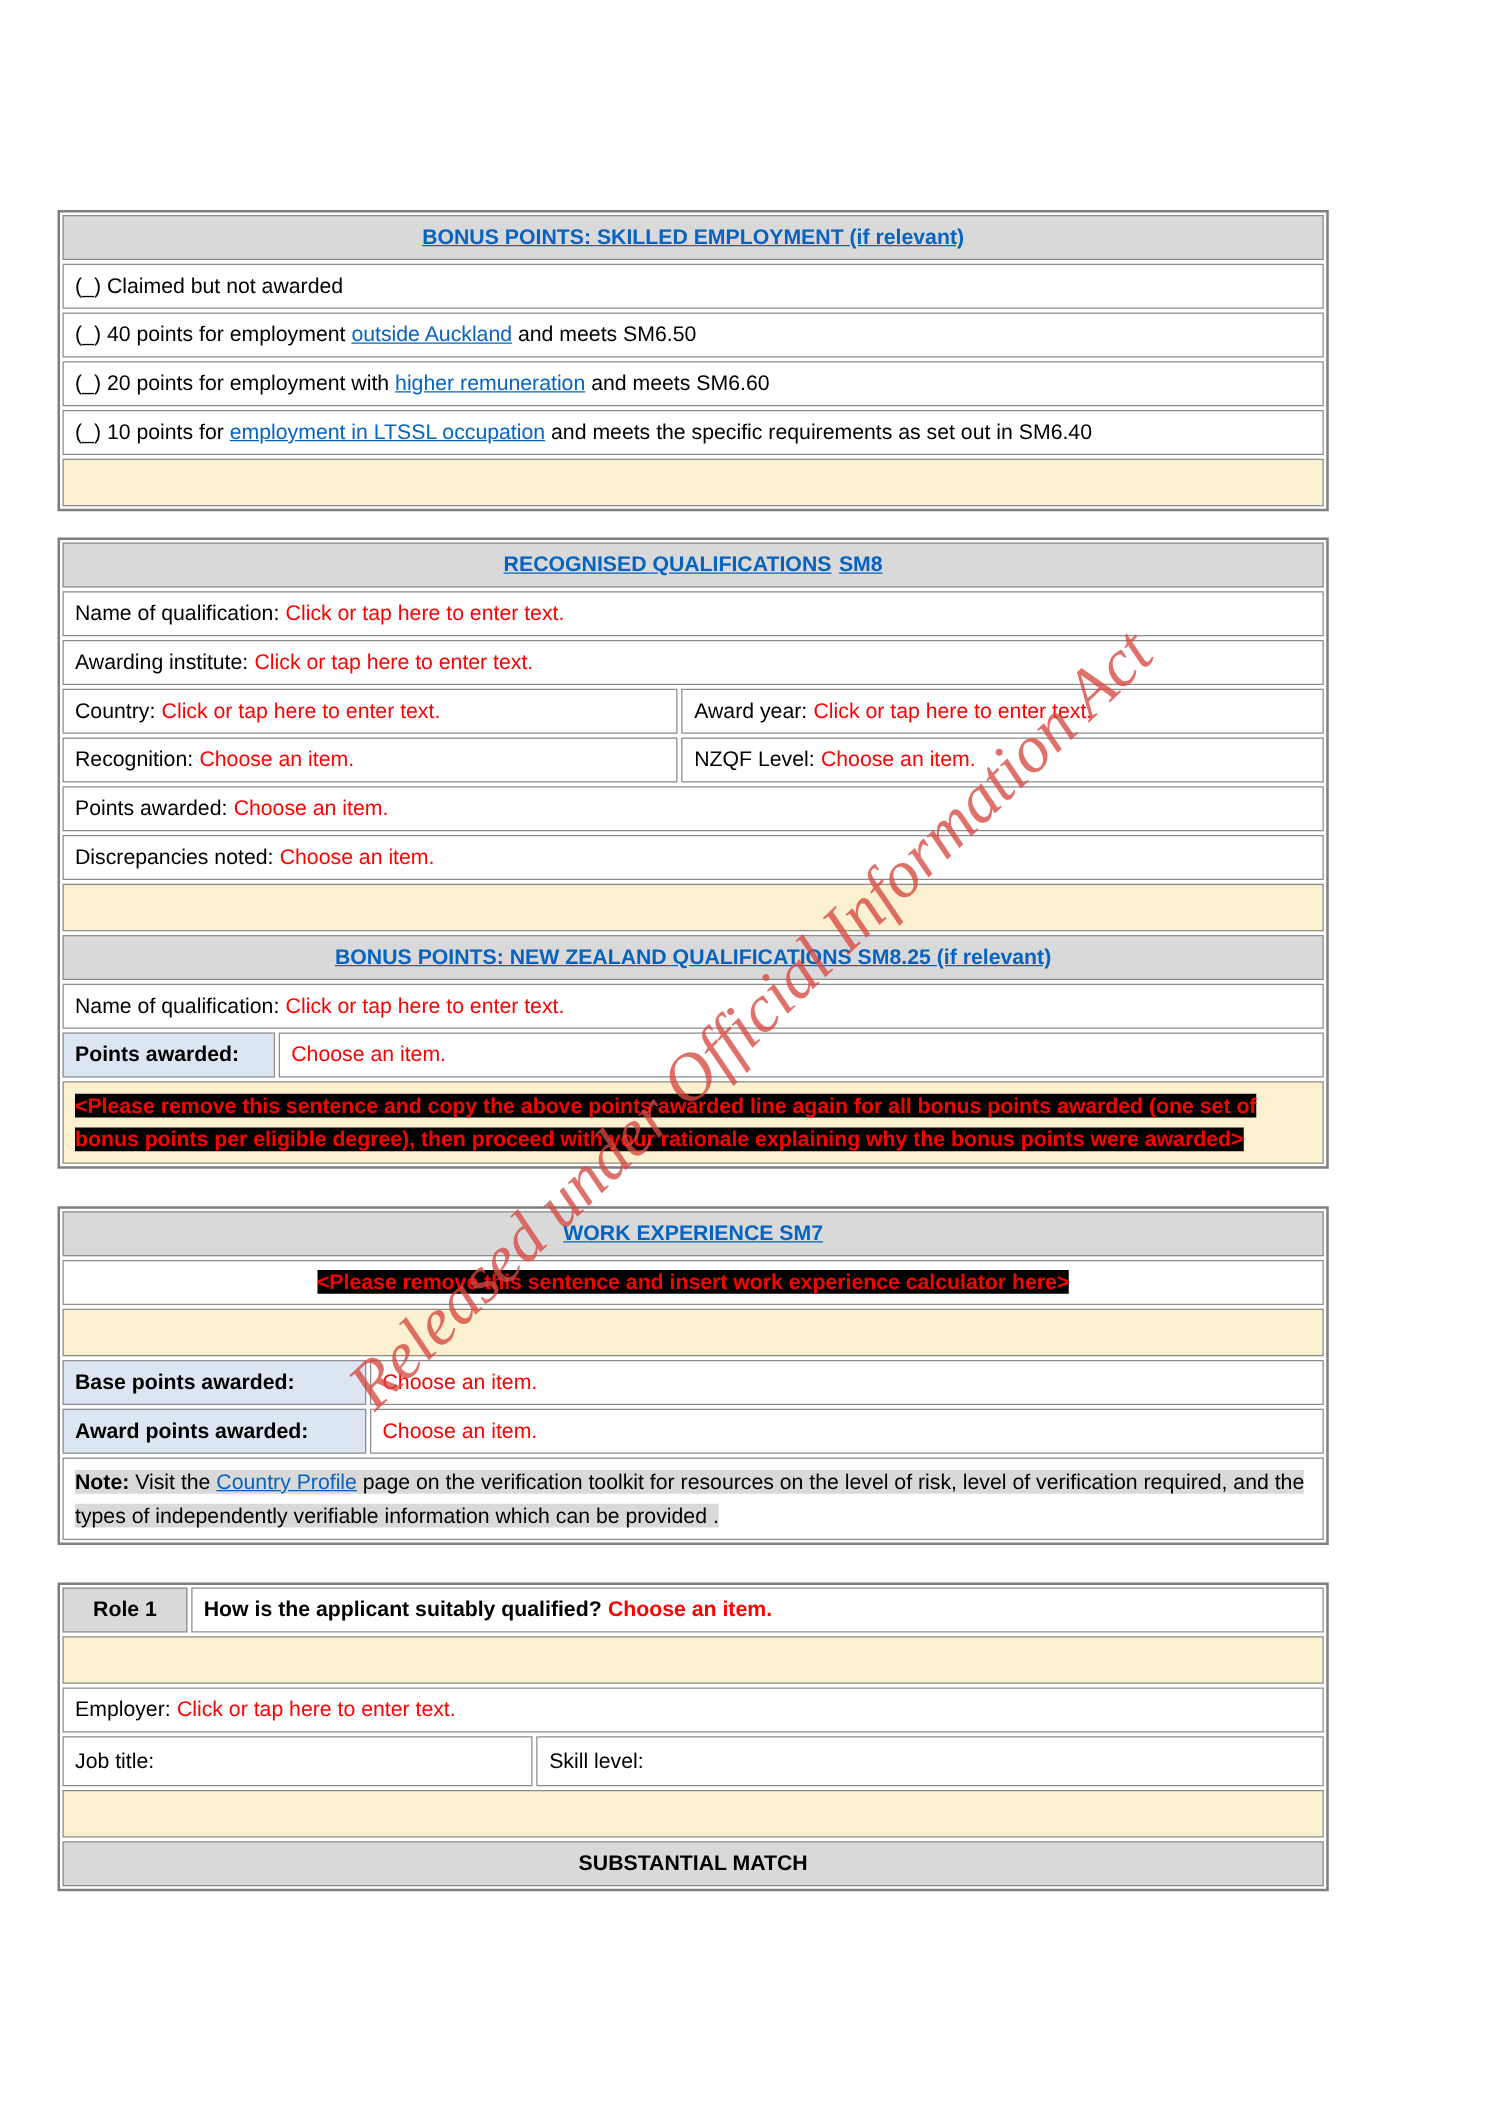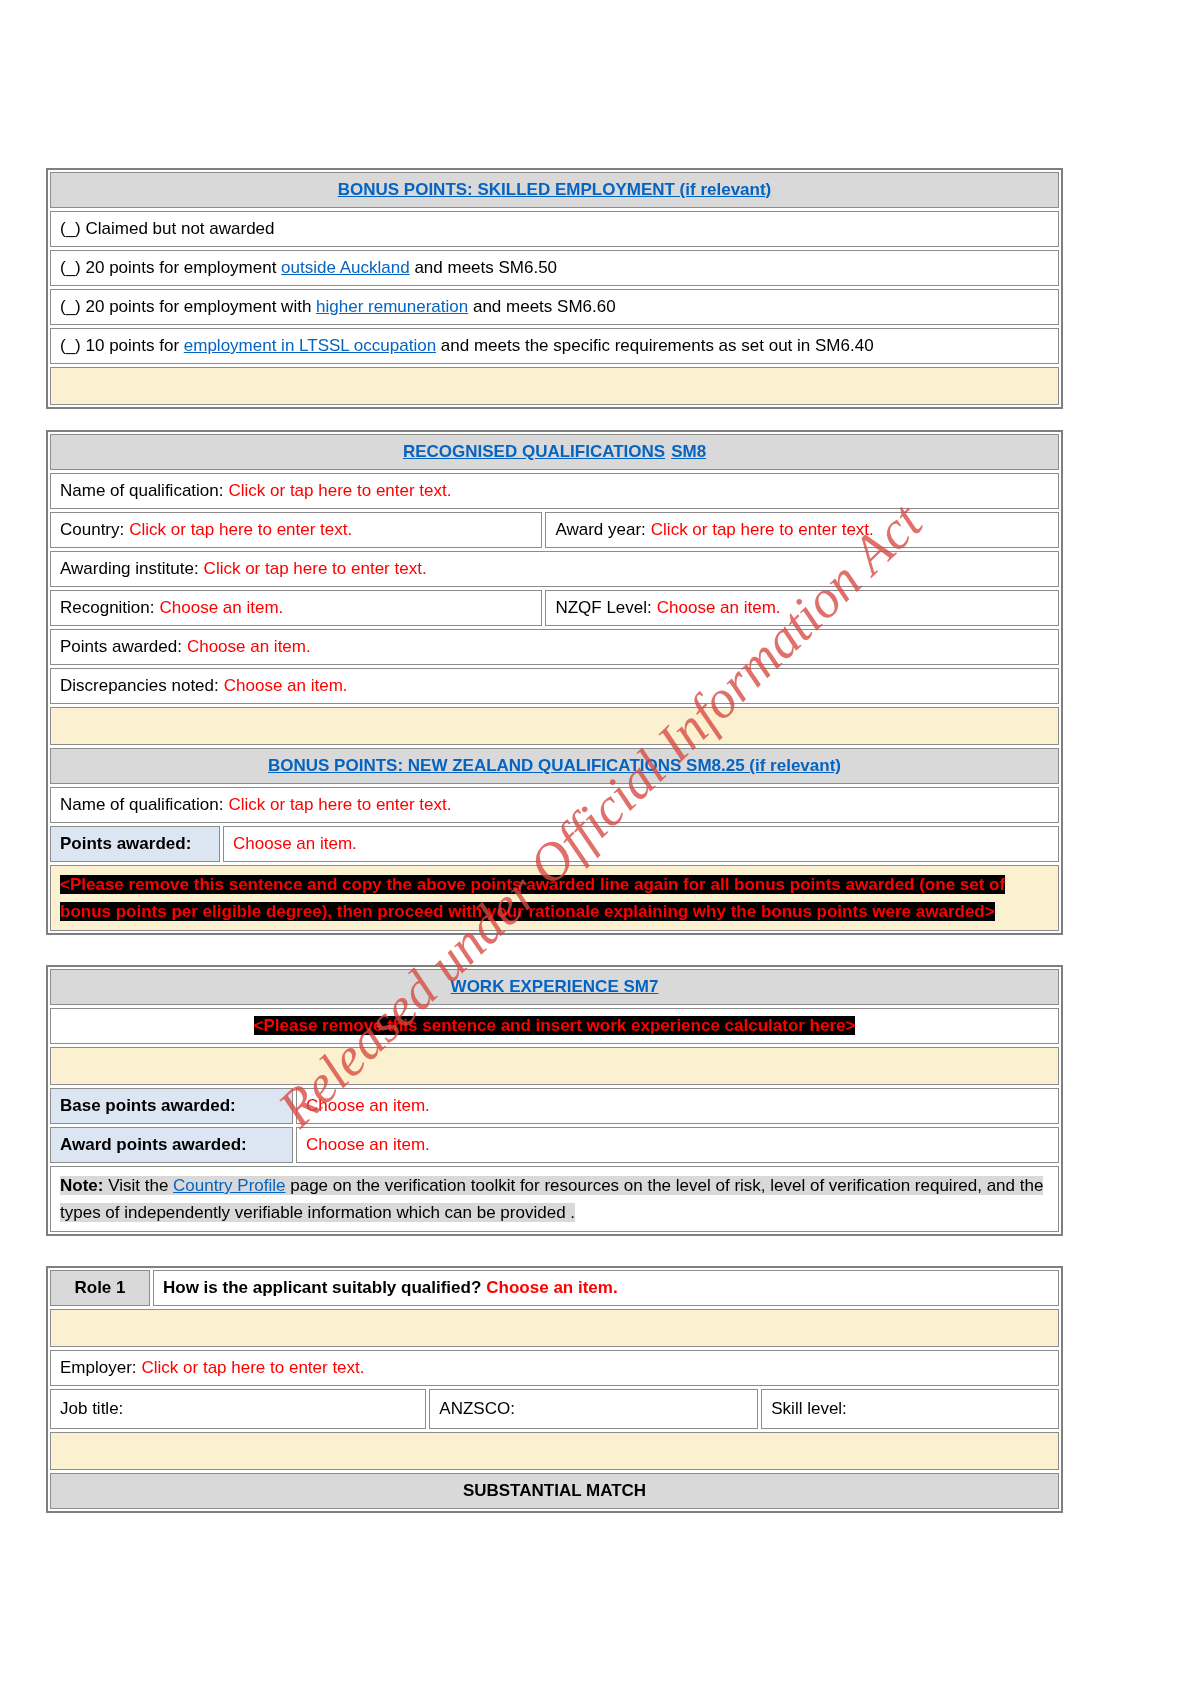--- a/index.html
+++ b/index.html
@@ -59,21 +59,21 @@
         <span class="hlk">BONUS POINTS: SKILLED EMPLOYMENT (if relevant)</span>
       </div>
     </div>
     <div class="row">
       <div class="cell">
         <span>(_) Claimed but not awarded</span><span class="lk"></span><span></span>
       </div>
     </div>
     <div class="row">
       <div class="cell">
-        <span>(_) 20 points for employment </span><span class="lk">outside Auckland</span><span> and meets SM6.50</span>
+        <span>(_) 40 points for employment </span><span class="lk">outside Auckland</span><span> and meets SM6.50</span>
       </div>
     </div>
     <div class="row">
       <div class="cell">
         <span>(_) 20 points for employment with </span><span class="lk">higher remuneration</span><span> and meets SM6.60</span>
       </div>
     </div>
     <div class="row">
       <div class="cell">
         <span>(_) 10 points for </span><span class="lk">employment in LTSSL occupation</span><span> and meets the specific requirements as set out in SM6.40</span>
@@ -86,33 +86,33 @@
 
   <div class="tbl t2">
     <div class="row">
       <div class="cell hdrc">
         <span class="hlk">RECOGNISED QUALIFICATIONS</span><span class="hlk">SM8</span>
       </div>
     </div>
     <div class="row">
       <div class="cell">
         <span>Name of qualification:</span><span class="red ph">Click or tap here to enter text.</span>
+      </div>
+    </div>
+    <div class="row">
+      <div class="cell">
+        <span>Awarding institute:</span><span class="red ph">Click or tap here to enter text.</span>
       </div>
     </div>
     <div class="row">
       <div class="cell w49">
         <span>Country:</span><span class="red ph">Click or tap here to enter text.</span>
       </div>
       <div class="cell">
         <span>Award year:</span><span class="red ph">Click or tap here to enter text.</span>
-      </div>
-    </div>
-    <div class="row">
-      <div class="cell">
-        <span>Awarding institute:</span><span class="red ph">Click or tap here to enter text.</span>
       </div>
     </div>
     <div class="row">
       <div class="cell w49">
         <span>Recognition:</span><span class="red ph">Choose an item.</span>
       </div>
       <div class="cell">
         <span>NZQF Level:</span><span class="red ph">Choose an item.</span>
       </div>
     </div>
@@ -207,23 +207,20 @@
     </div>
     <div class="row">
       <div class="cell">
         <span>Employer:</span><span class="red ph">Click or tap here to enter text.</span>
       </div>
     </div>
     <div class="row jobrow">
       <div class="cell w375">
         <span>Job title:</span>
       </div>
-      <div class="cell w33">
-        <span>ANZSCO:</span>
-      </div>
       <div class="cell">
         <span>Skill level:</span>
       </div>
     </div>
     <div class="row">
       <div class="cell cream spacer"></div>
     </div>
     <div class="row">
       <div class="cell hdrc b">
         <span>SUBSTANTIAL MATCH</span>

